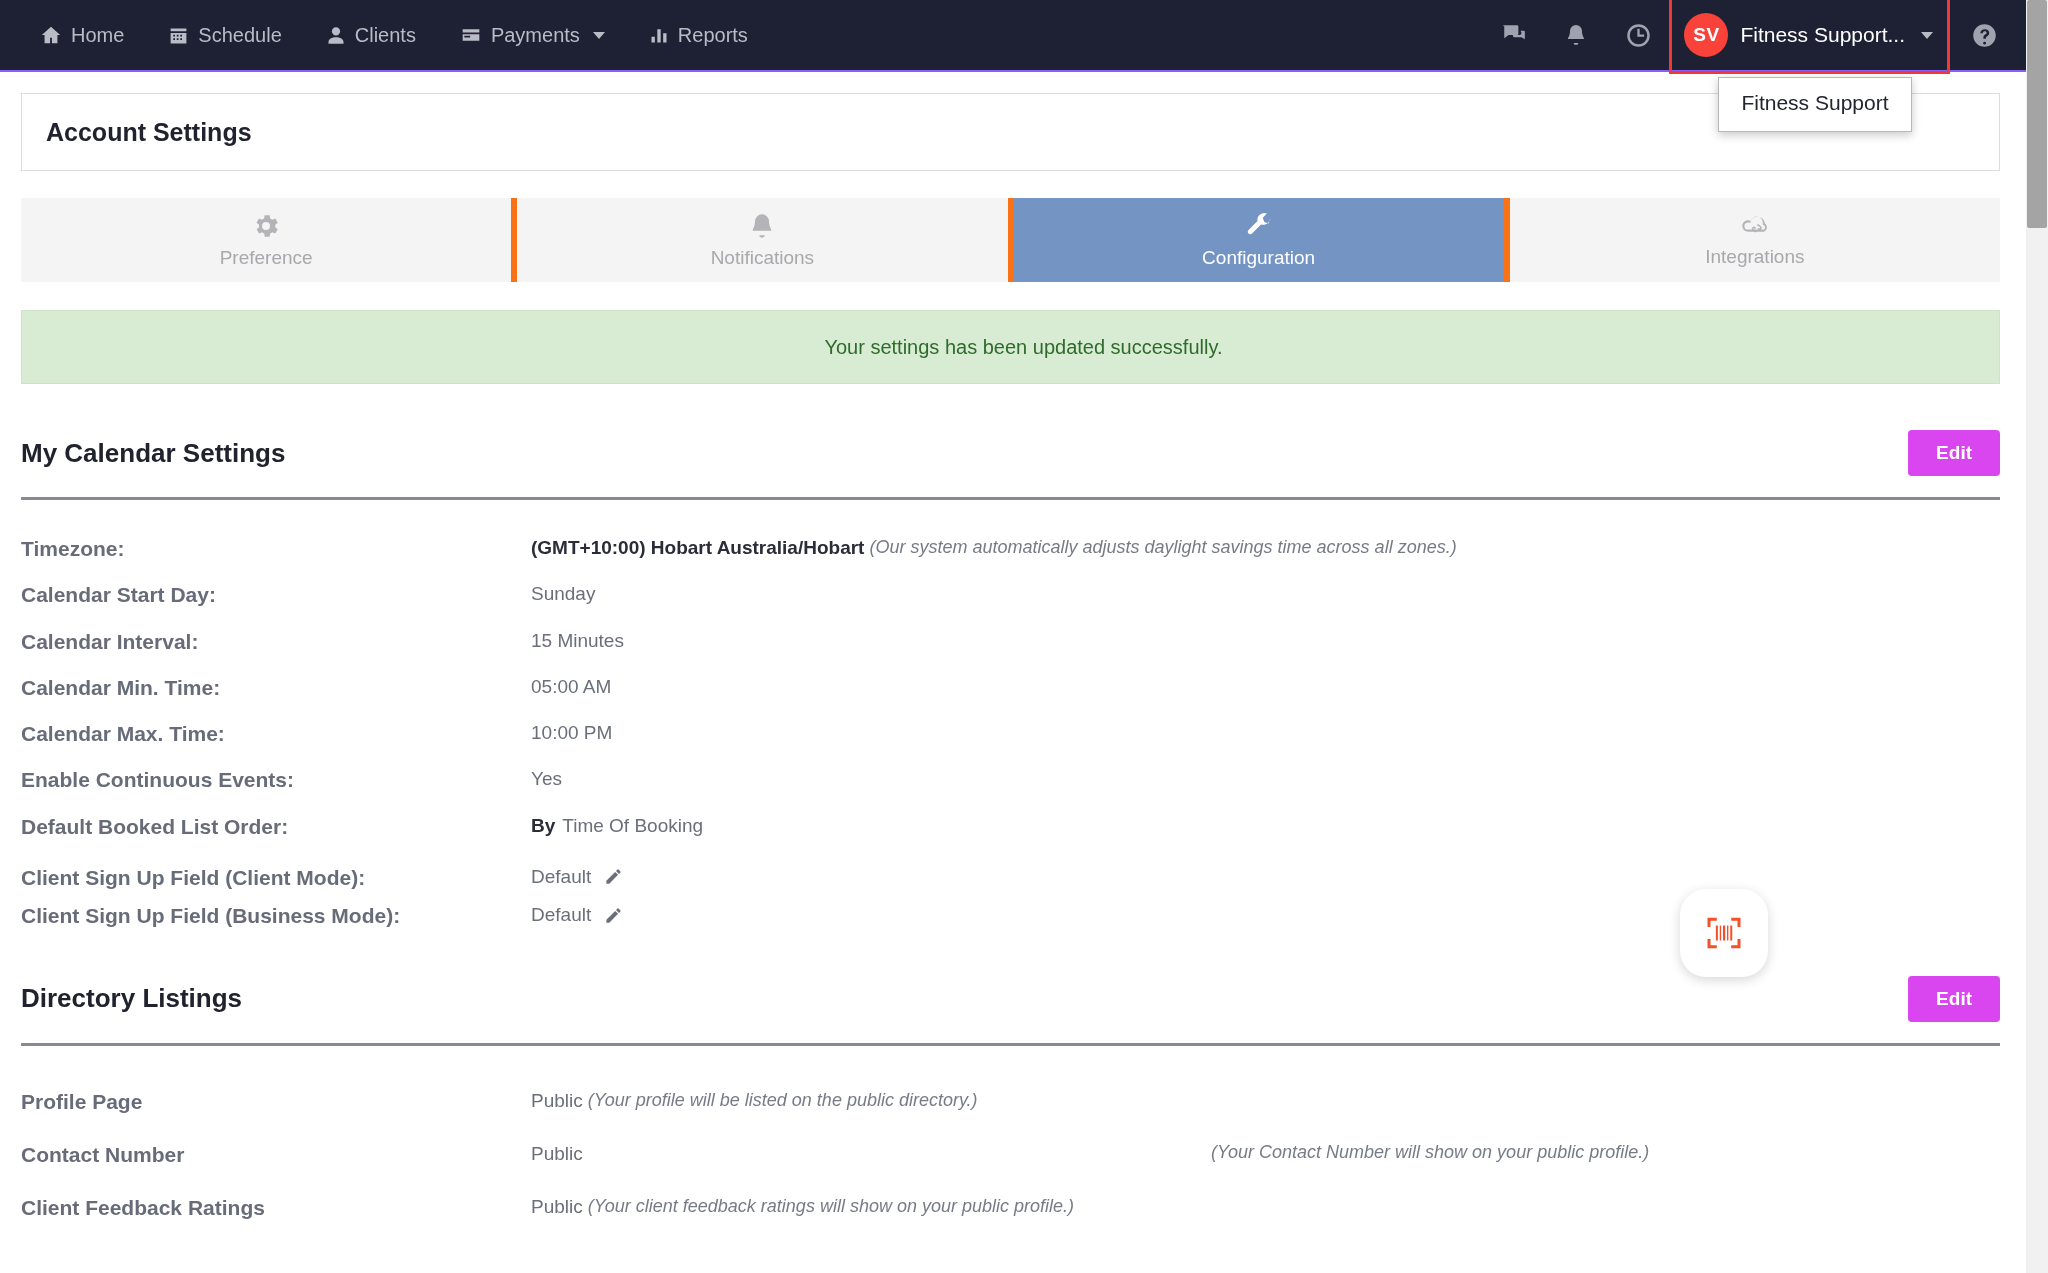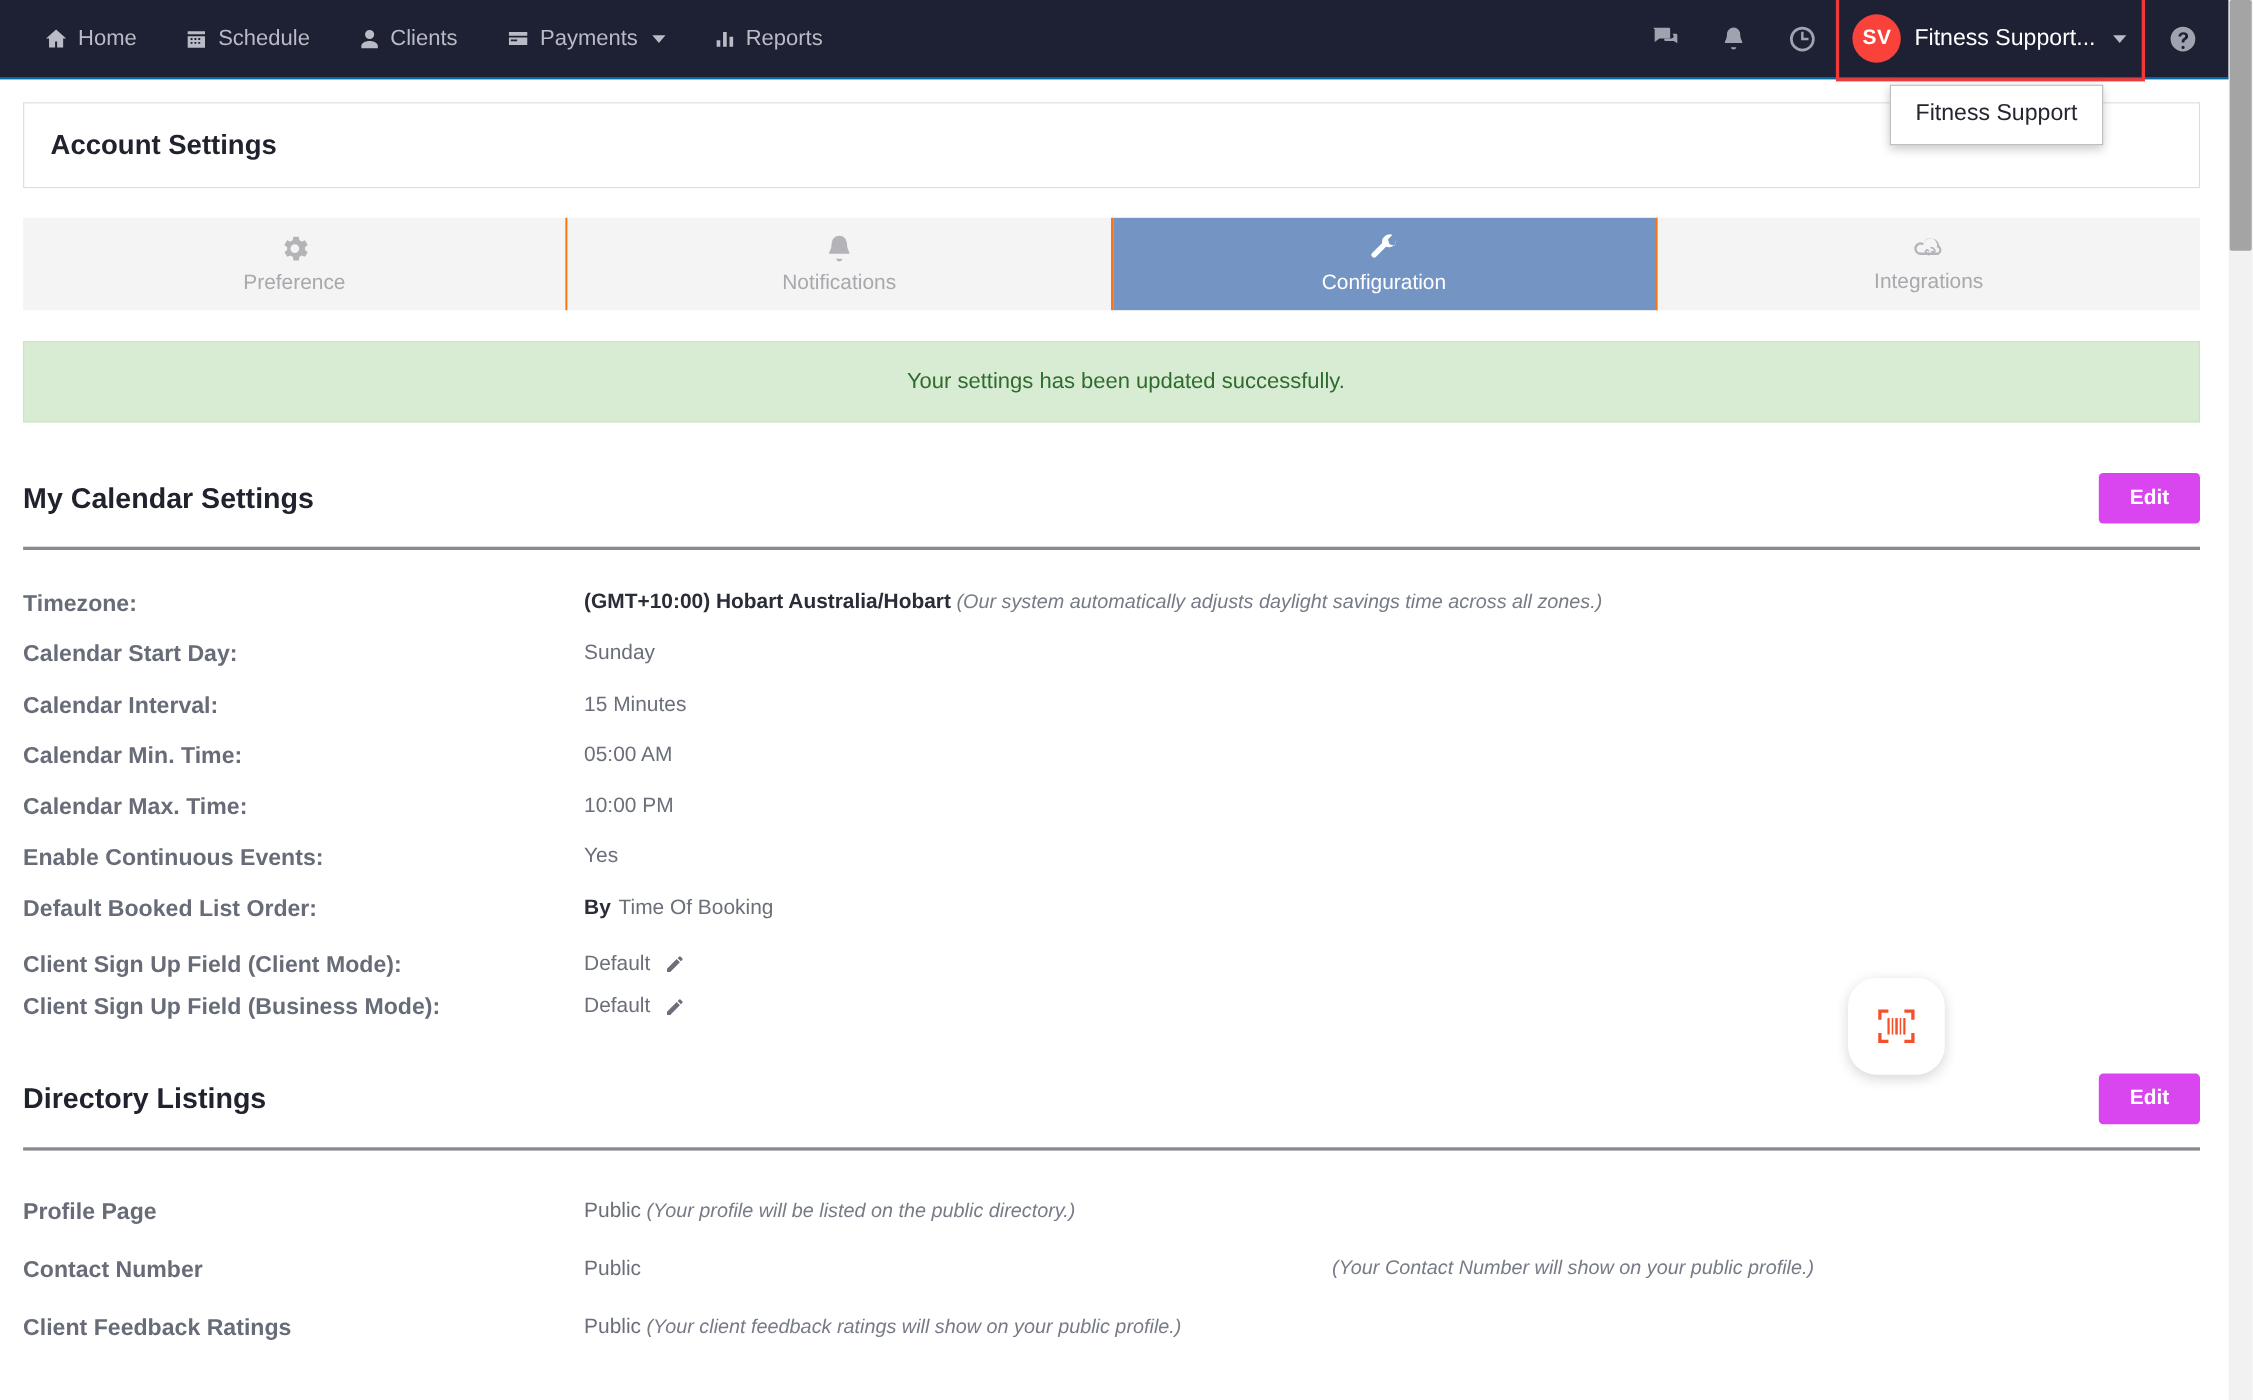--- a/index.html
+++ b/index.html
@@ -10,21 +10,21 @@
     overflow: hidden;
   }
   body { position: relative; }
 
   
   .topnav {
     position: absolute; top: 0; left: 0;
     width: 2026px; height: 72px;
     background: #1e2133;
     display: flex; align-items: center;
-    border-bottom: 2px solid #0369a1;
+    border-bottom: 2px solid #8b5cf6;
     z-index: 40;
   }
   .nav-left { display: flex; align-items: center; padding-left: 34px; gap: 0; }
   .nav-item {
     display: flex; align-items: center; gap: 9px;
     color: #b9bcc6; font-size: 20px;
     padding: 10px 22px;
     cursor: pointer; white-space: nowrap;
   }
   .nav-item:first-child { padding-left: 6px; }
@@ -109,21 +109,21 @@
   }
   .tab {
     flex: 1;
     background: #f4f4f4;
     display: flex; flex-direction: column;
     align-items: center; justify-content: center;
     gap: 6px;
     cursor: pointer;
     color: #a8a8ad;
     font-size: 19px;
-    border-right: 2px solid #f97316;
+    border-right: 6px solid #f97316;
   }
   .tab:last-child { border-right: none; text-align: center; }
   .tab svg { fill: #b3b3b8; display: block; }
   .tab.active { background: #7494c4; color: #ffffff; }
   .tab.active svg { fill: #ffffff; }
 
   
   .alert {
     margin: 28px 26px 0 21px;
     background: #d8ecd3;

